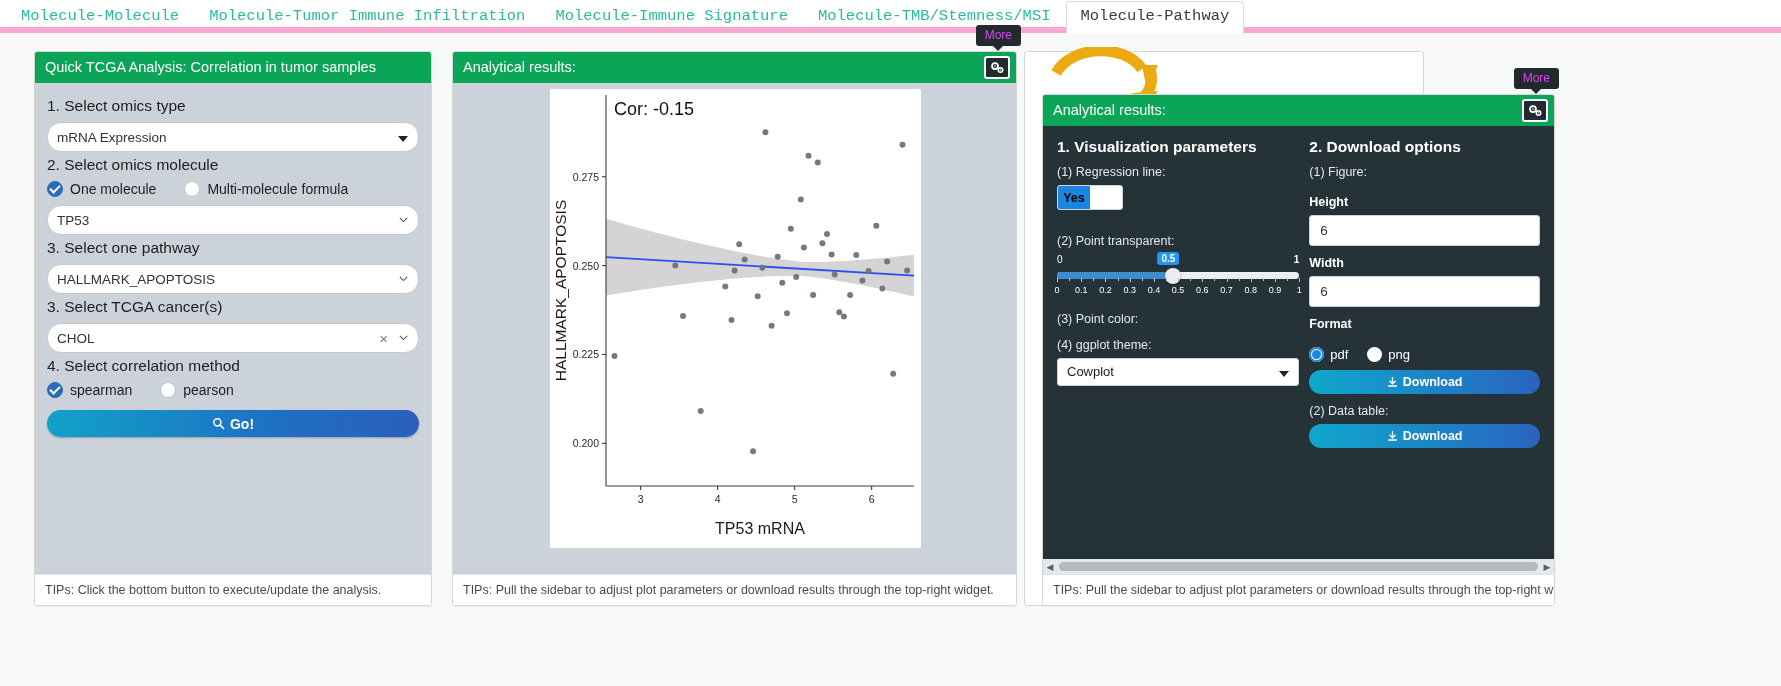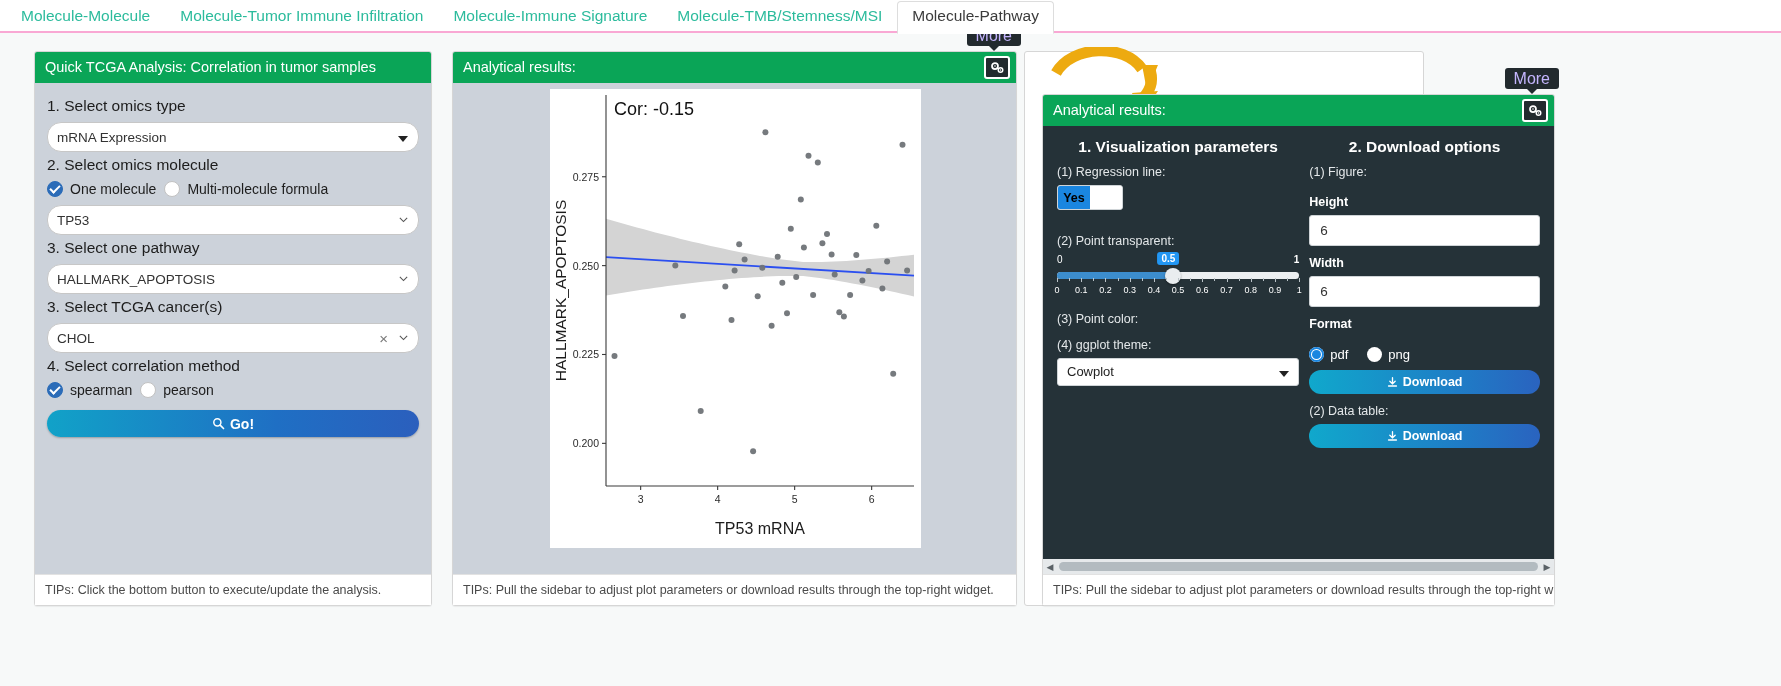--- a/index.html
+++ b/index.html
@@ -9,21 +9,22 @@
     background: #ffffff;
     font-family: "Liberation Sans", sans-serif;
     overflow: hidden;
   }
   #root { position: relative; width: 1781px; height: 686px; background: #ffffff; }
 
   
   .tabbar {
     position: absolute; top: 0; left: 0; width: 1781px; height: 33px;
     background: #ffffff;
-    border-bottom: 2px solid #f9a8d4;
+    border-bottom: 6px solid #f9a8d4;
+    font-family: Liberation Mono, monospace;
   }
   .tabbar-inner { display: flex; align-items: flex-end; height: 33px; padding-left: 6px; }
   .tab {
     font-size: 15.5px; color: #2bbb9c; padding: 4px 14px 7px 14px;
     white-space: nowrap; cursor: pointer; line-height: 20px;
     border: 1px solid transparent; border-bottom: none;
   }
   .tab.active {
     color: #3b3b3b; background: #ffffff;
     border: 1px solid #dddddd; border-bottom: 1px solid #ffffff;
@@ -61,22 +62,22 @@
 
   
   .gearbtn {
     position: absolute; right: 6px; top: 4px;
     width: 26px; height: 23px; background: #222a2e;
     border: 2px solid #ffffff; border-radius: 3px;
     display: flex; align-items: center; justify-content: center; cursor: pointer;
   }
   .gearbtn svg { display:block; }
   .tooltip-more {
-    position: absolute; background: #222a2e; color: #c4b5fd;
-    font-size: 16px; padding: 3px 9px; border-radius: 3px; white-space: nowrap;
+    position: absolute; background: #222a2e; color: #d946ef;
+    font-size: 12px; padding: 3px 9px; border-radius: 3px; white-space: nowrap;
     line-height: 15px;
   }
   .tooltip-more:after {
     content:""; position:absolute; left:50%; margin-left:-5px; bottom:-5px;
     border-left:5px solid transparent; border-right:5px solid transparent;
     border-top:5px solid #222a2e;
   }
 
   
   #leftbox { left: 34px; top: 18px; width: 398px; height: 555px; }
@@ -93,21 +94,21 @@
     position: absolute; right: 10px; top: 13px;
     width: 0; height: 0; border-left: 5px solid transparent;
     border-right: 5px solid transparent; border-top: 6px solid #222222;
   }
   .sel .chev {
     position: absolute; right: 9px; top: 8px; width: 11px; height: 11px;
   }
   .sel .xmark {
     position: absolute; right: 30px; top: 6px; font-size: 15px; color: #7a7a7a; line-height: 17px;
   }
-  .radios { display: flex; align-items: center; gap: 0; margin: 2px 0 8px 0; }
+  .radios { display: flex; align-items: center; gap: 20px; margin: 2px 0 8px 0; }
   .radio-item { display: flex; align-items: center; gap: 7px; font-size: 14px; color: #1d1d1d; cursor: pointer; }
   .radio-item + .radio-item { margin-left: 8px; }
   .rdo {
     width: 16px; height: 16px; border-radius: 50%; background: #ffffff;
     border: 1px solid #c2c2c2; display: flex; align-items: center; justify-content: center;
     flex: none;
   }
   .rdo.on { background: #2b6cb8; border-color: #2b6cb8; }
   .rdo.on:after {
     content: ""; display: block; width: 8px; height: 4px;
@@ -132,21 +133,21 @@
   }
   svg.plot { display: block; }
 
   
   #rightbox { left: 1042px; top: 61px; width: 513px; height: 512px; }
   #rightbox .box-head { background: #0aa557; }
   #rightbox .box-body { background: #253238; padding: 0; height: 448px; position: relative; }
   .dark-inner { padding: 12px 14px 0 14px; display: flex; gap: 0; }
   .col-a { width: 252px; }
   .col-b { width: 250px; padding-left: 10px; }
-  .sec-title { color: #ffffff; font-size: 15.5px; font-weight: bold; margin-bottom: 9px; text-align: center; }
+  .sec-title { color: #ffffff; font-size: 15.5px; font-weight: bold; margin-bottom: 9px; }
   .sub { color: #e4e8ea; font-size: 12.5px; margin: 0 0 6px 0; }
   .sub.b { font-weight: bold; color: #ffffff; }
   .toggle {
     width: 66px; height: 25px; border-radius: 3px; background: #ffffff;
     display: flex; cursor: pointer; overflow: hidden; border: 1px solid #cfd4d7;
   }
   .toggle .on {
     background: #1a86e0; color: #000000; font-size: 12.5px; font-weight: bold;
     width: 33px; display: flex; align-items: center; justify-content: center;
   }

